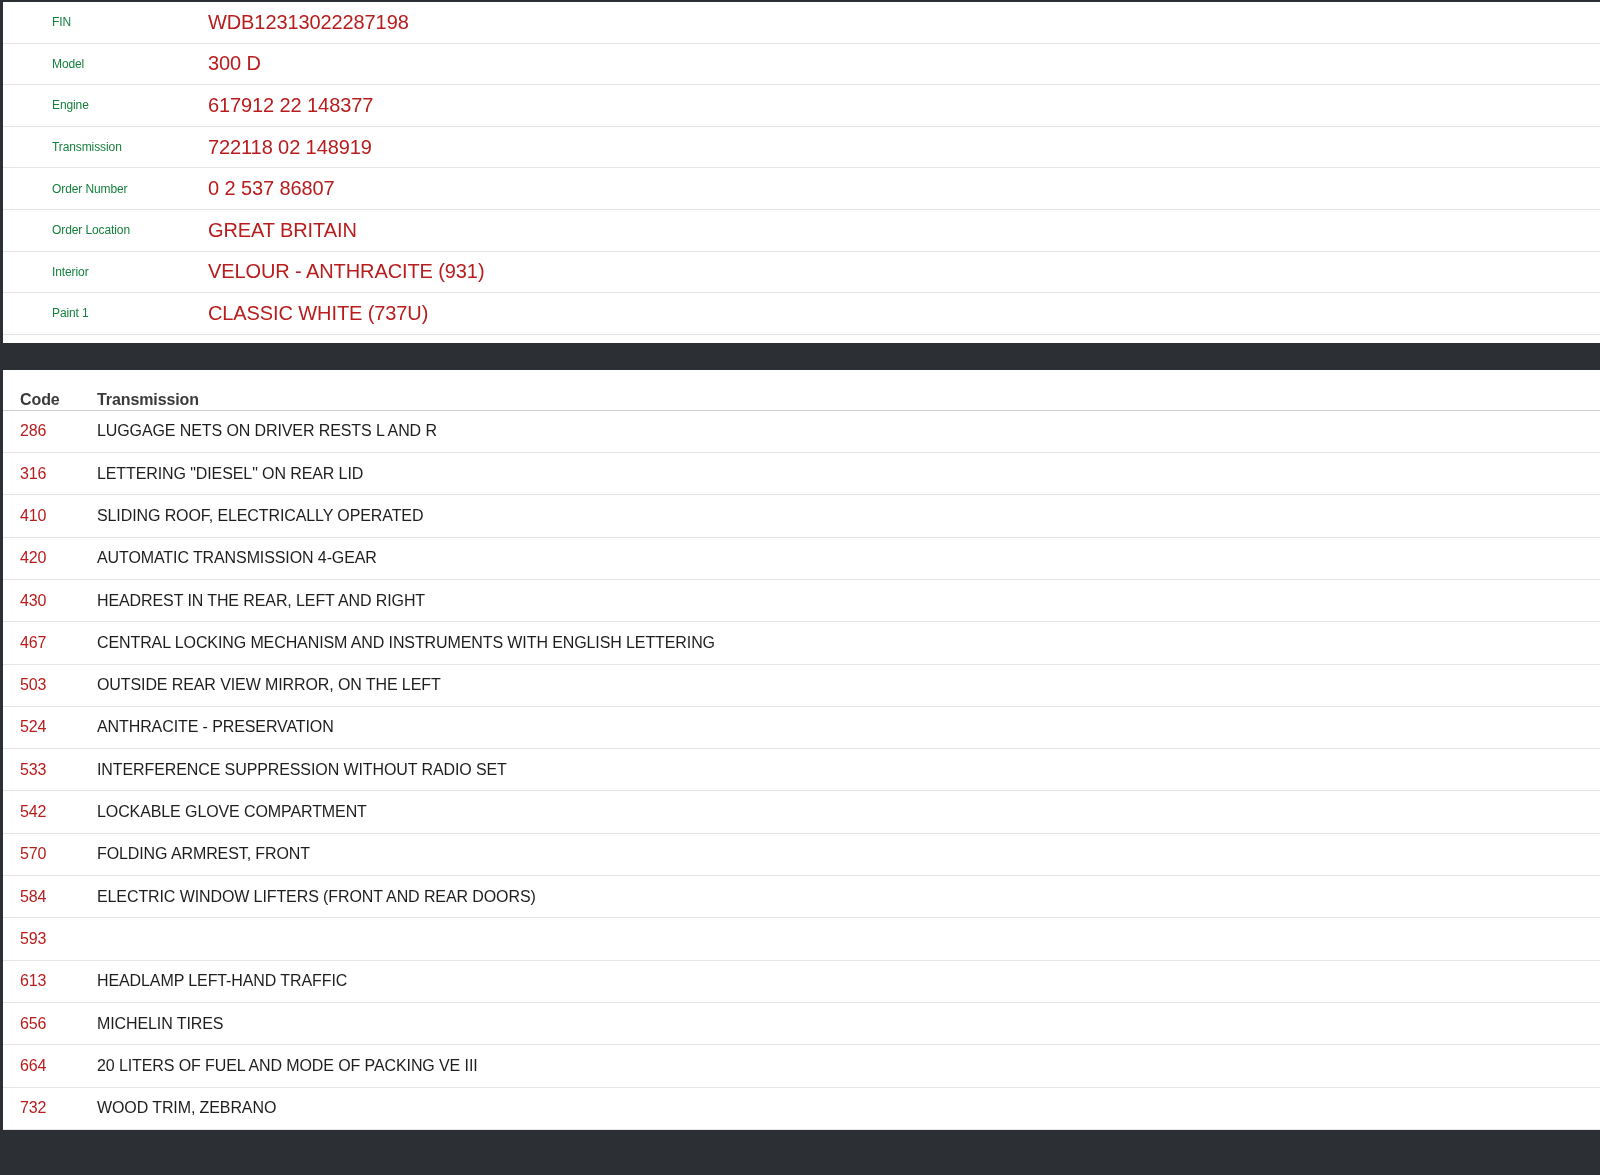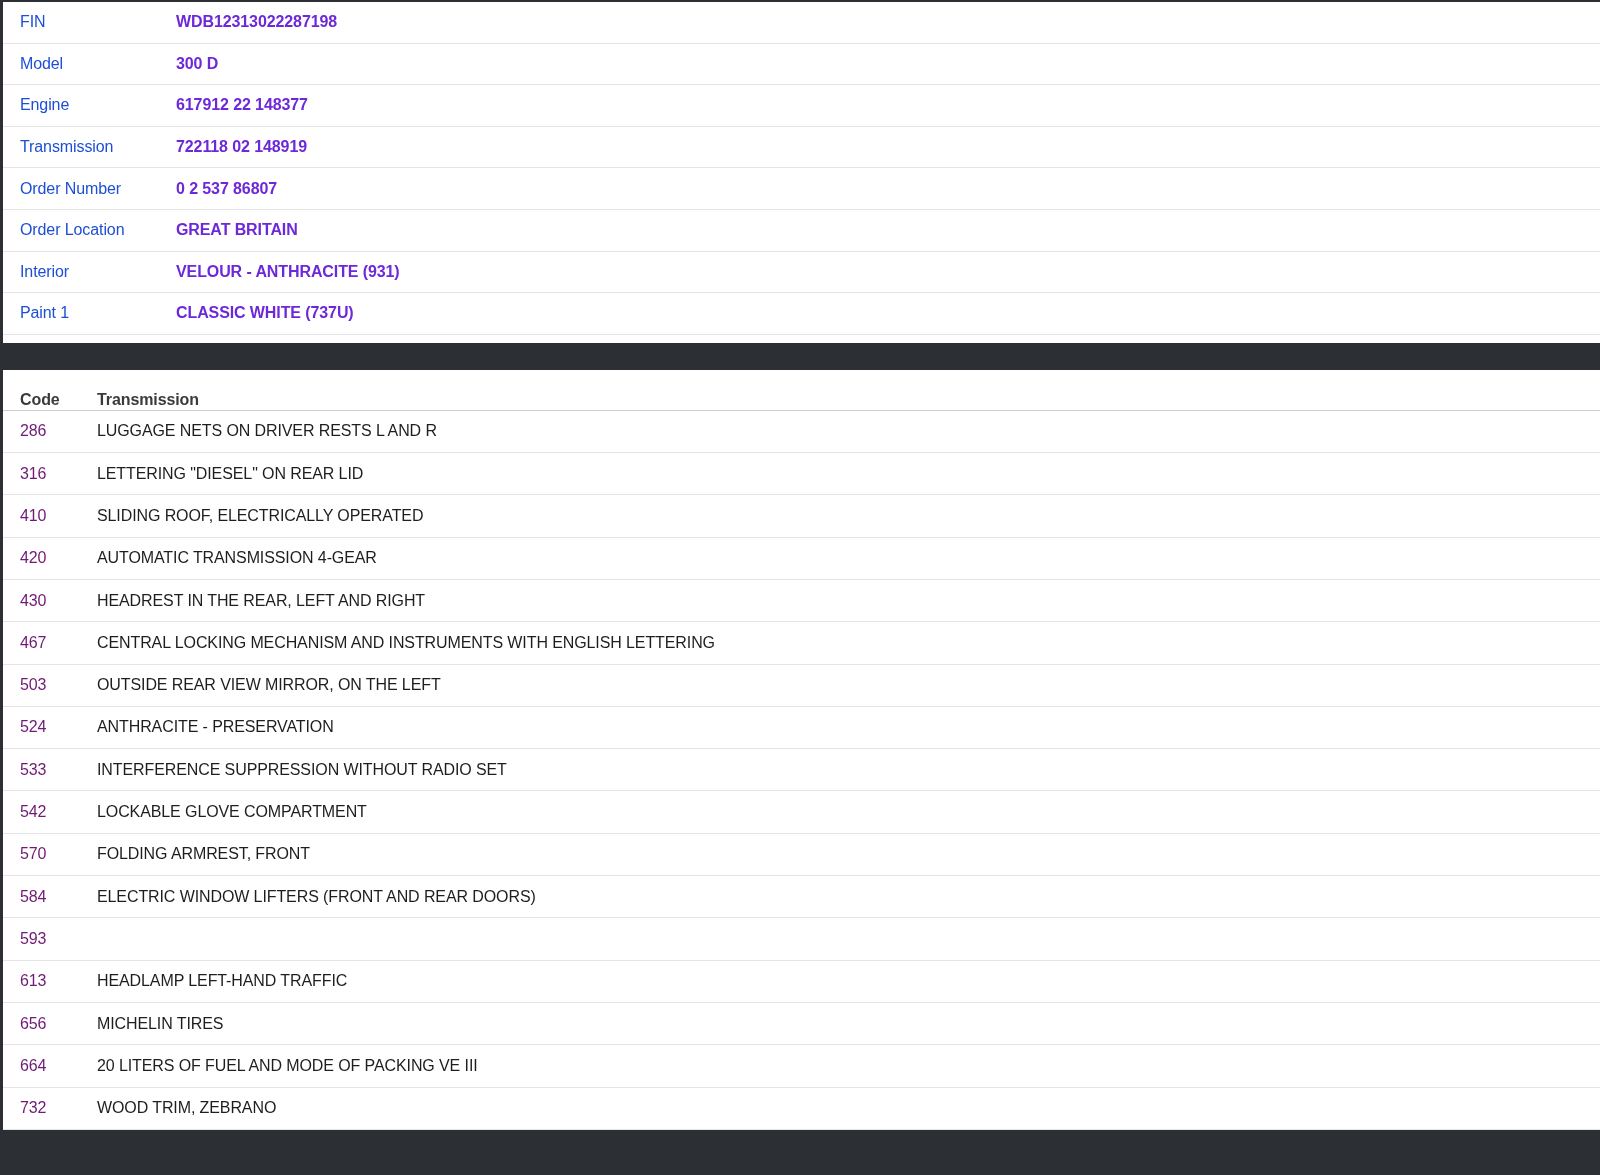--- a/index.html
+++ b/index.html
@@ -23,29 +23,30 @@
     box-sizing: border-box;
     height: 41.6px;
     display: flex;
     align-items: center;
     padding-left: 17px;
     border-bottom: 1px solid #e4e4e4;
   }
   .info-label {
     flex: none;
     width: 156px;
-    font-size: 16px;
+    font-size: 12px;
     font-weight: 500;
-    color: #1d4ed8;
-    letter-spacing: -0.1px;
+    color: #15803d;
+    letter-spacing: -0.1px;
+    margin-left: 32px;
   }
   .info-value {
-    font-size: 16px;
-    font-weight: 700;
-    color: #6d28d9;
+    font-size: 20px;
+    font-weight: 400;
+    color: #b91c1c;
     letter-spacing: -0.1px;
     white-space: nowrap;
   }
 
   .divider-bar {
     height: 27px;
     background: transparent; 
   }
 
   .opt-header {
@@ -67,21 +68,21 @@
     height: 42.3px;
     display: flex;
     align-items: center;
     padding-left: 17px;
     border-bottom: 1px solid #e4e4e4;
   }
   .opt-code {
     flex: none;
     width: 77px;
     font-size: 16px;
-    color: #701a75;
+    color: #b91c1c;
     letter-spacing: -0.1px;
   }
   .opt-desc {
     font-size: 16px;
     color: #1e1e1e;
     letter-spacing: -0.1px;
     white-space: nowrap;
   }
 </style>
 </head>

